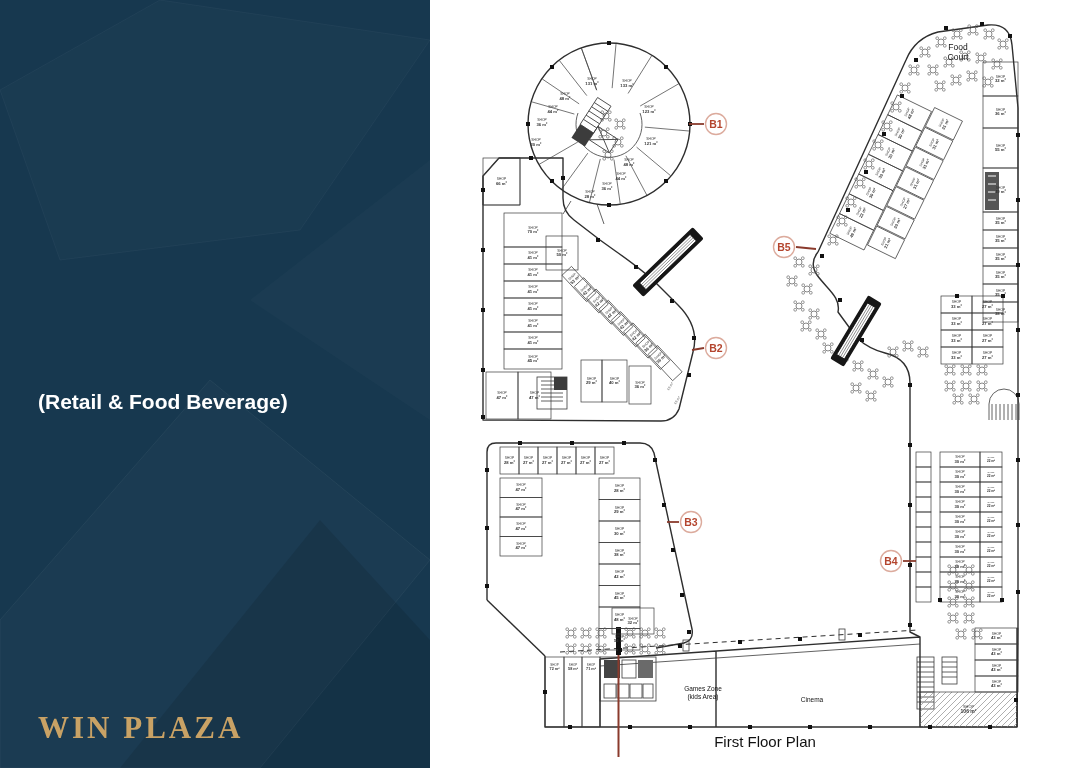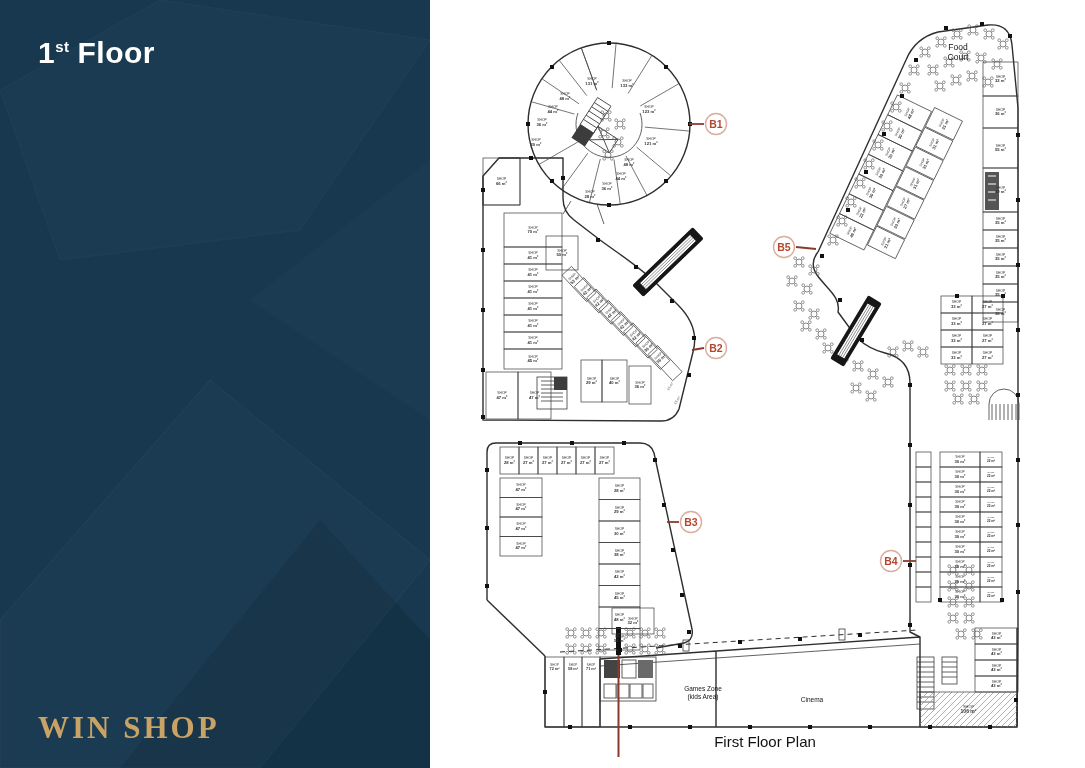--- a/index.html
+++ b/index.html
@@ -28,22 +28,22 @@
 </head>
 <body>
 
 <div class="sidebar">
   <svg class="texture" width="430" height="768">
     <polygon points="0,620 210,380 430,560 260,768 0,768" fill="rgba(255,255,255,0.02)" stroke="rgba(255,255,255,0.05)"></polygon>
     <polygon points="120,768 320,520 430,640 430,768" fill="rgba(0,0,0,0.10)"></polygon>
     <polygon points="0,90 160,0 430,40 300,230 60,260" fill="rgba(255,255,255,0.015)" stroke="rgba(255,255,255,0.04)"></polygon>
     <polygon points="250,300 430,160 430,420" fill="rgba(255,255,255,0.02)"></polygon>
   </svg>
-  <div class="floor-title"><span>1</span><sup>st</sup><span class="w">Floor</span></div>
-  <div class="brand">WIN SHOP</div>
+  <div class="section-sub">(Retail &amp; Food Beverage)</div>
+  <div class="brand">WIN PLAZA</div>
 </div>
 
 <div class="plan">
 <svg id="plan-svg" width="655" height="768" viewBox="430 0 655 768">
   <defs>
     <pattern id="hatch" patternUnits="userSpaceOnUse" width="6" height="6">
       <path d="M0,6 L6,0" stroke="#9a9a9a" stroke-width="0.8"></path>
     </pattern>
   </defs>
 

